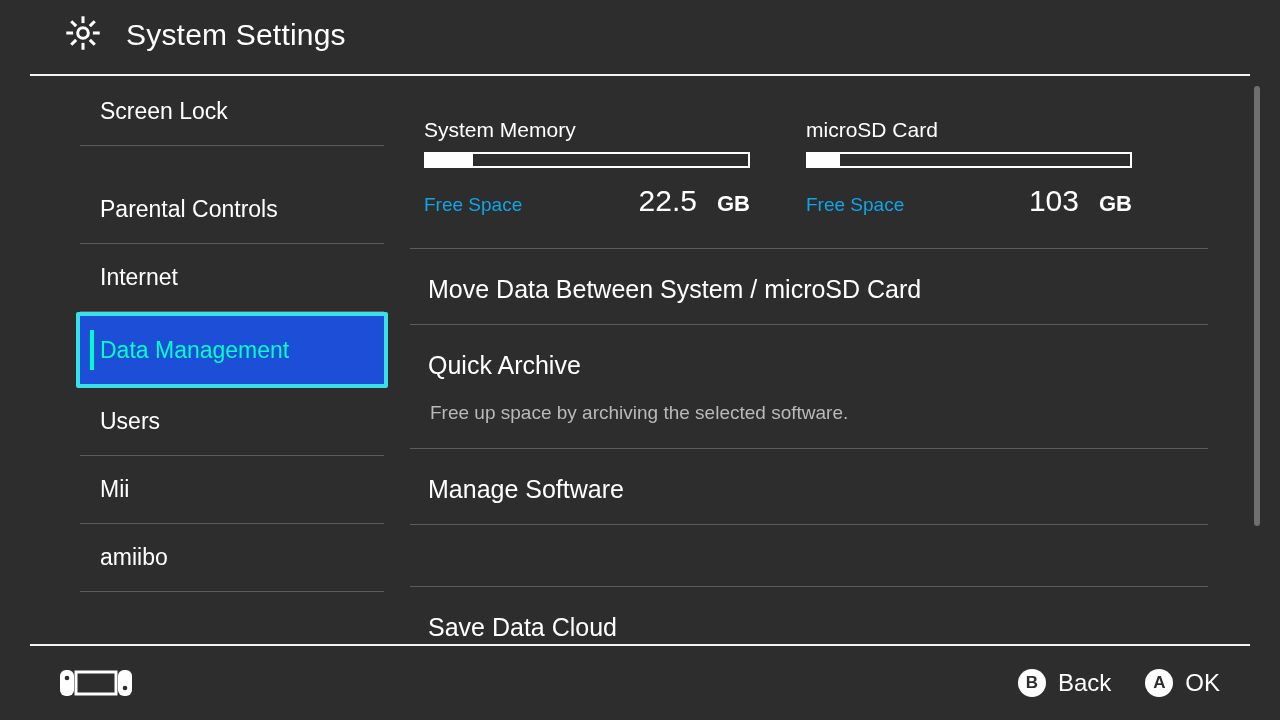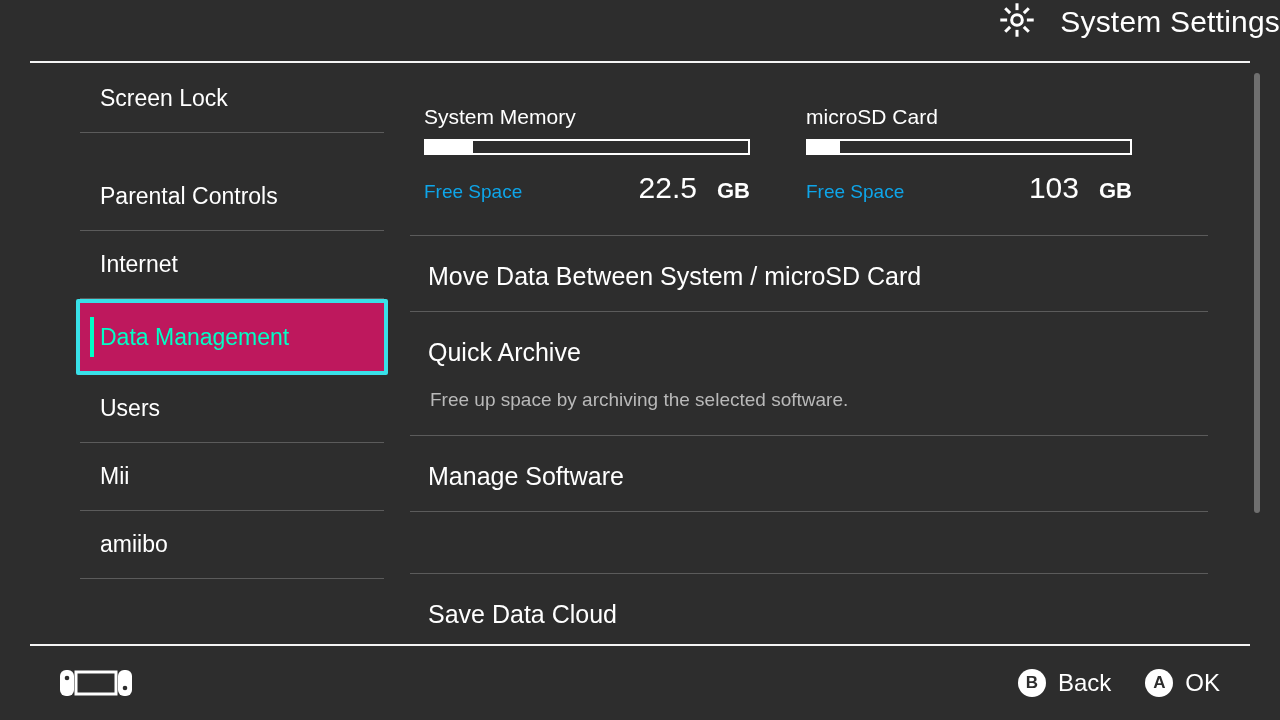--- a/index.html
+++ b/index.html
@@ -1,20 +1,20 @@
 <!DOCTYPE html>
 <html><head>
 <meta charset="utf-8">
 <style>
   * { margin: 0; padding: 0; box-sizing: border-box; font-family: -apple-system, "Segoe UI", Arial, sans-serif; }
   html, body { width: 1280px; height: 720px; background: #2d2d2d; color: #fff; overflow: hidden; }
   .screen { width: 1280px; height: 720px; display: flex; flex-direction: column; }
 
   
-  .header { display: flex; align-items: center; padding: 1px 0 18px 64px; justify-content: flex-end; }
+  .header { display: flex; align-items: center; padding: 14px 0 18px 64px; }
   .gear-icon { margin-right: 24px; }
   .title { font-size: 30px; font-weight: 300; letter-spacing: .2px; }
   .hr-top { height: 2px; background: #fff; margin: 0 30px; opacity: .95; }
 
   
   .middle { flex: 1; display: flex; overflow: hidden; position: relative; border-radius: 30px; }
 
   
   .sidebar { width: 410px; padding-top: 2px; overflow: hidden; }
   .side-list { padding-left: 80px; padding-right: 26px; }
@@ -25,21 +25,21 @@
     display: flex; align-items: center;
     font-size: 23px; font-weight: 300;
     padding-left: 20px;
     cursor: pointer;
     color: #fff;
   }
   .side-sep { margin-top: 30px; }
   .side-item.selected {
     border: 4px solid #39e0e8;
     border-radius: 2px;
-    background: #be185d;
+    background: #1d4ed8;
     color: #00ffc6;
     height: 76px;
     margin-left: -4px; margin-right: -4px;
     border-bottom: 4px solid #39e0e8;
   }
   .side-item.selected::before {
     content: "";
     position: absolute; left: 10px; top: 14px; bottom: 14px;
     width: 4px; background: #00ffc6;
   }

